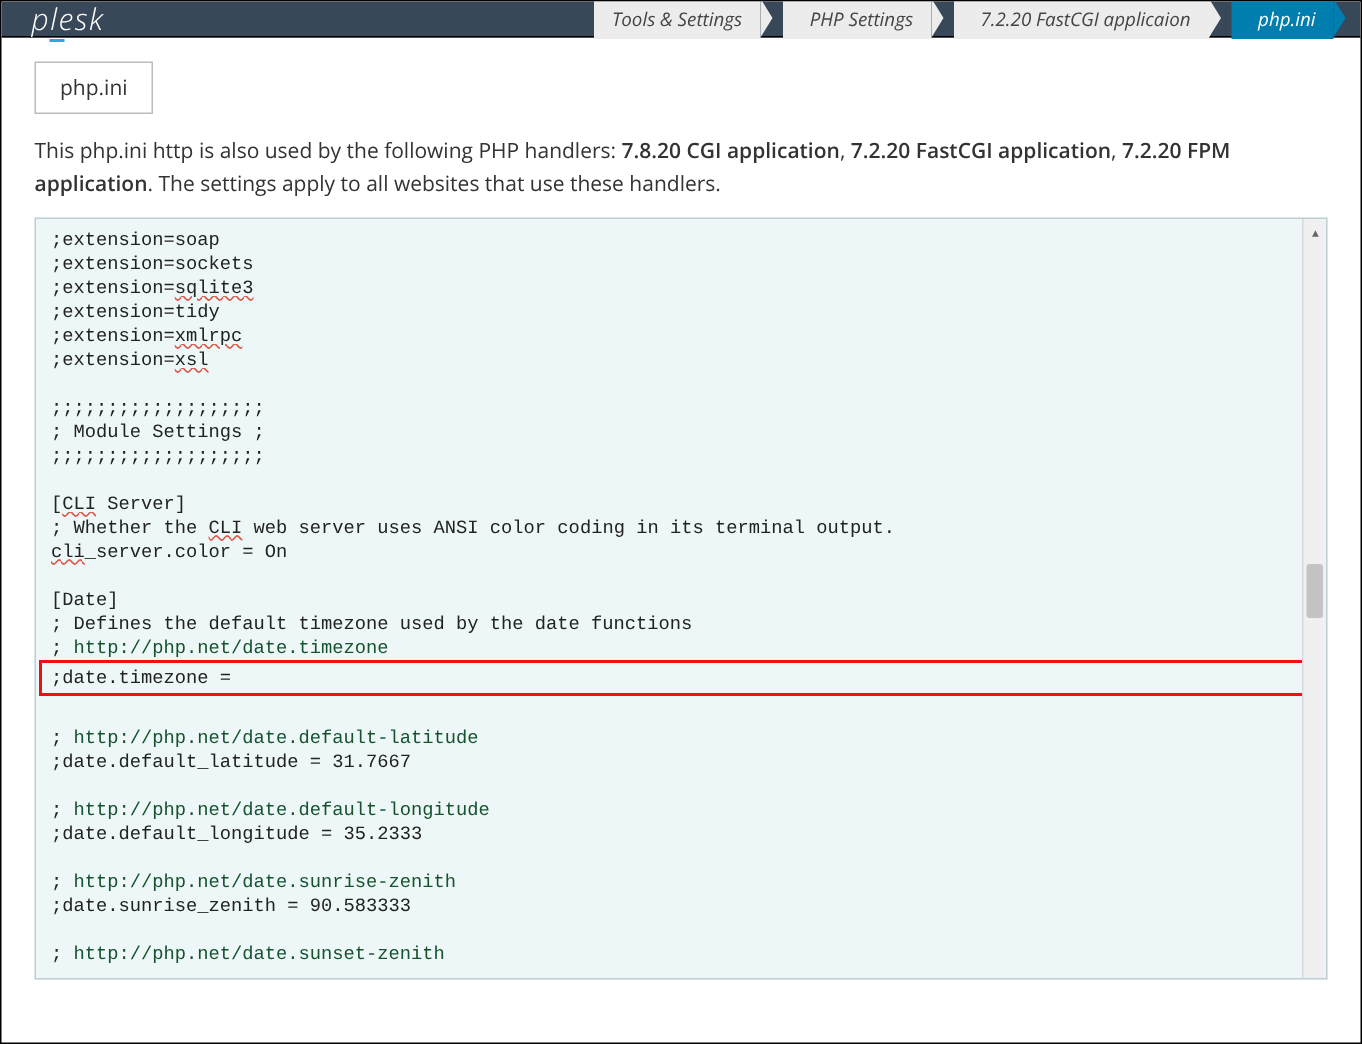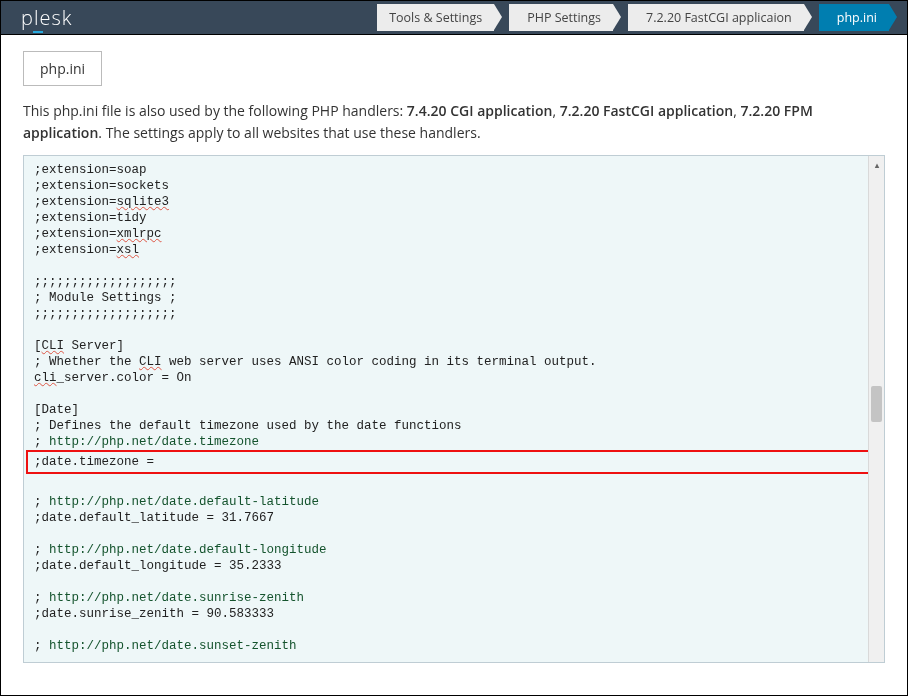--- a/index.html
+++ b/index.html
@@ -6,26 +6,27 @@
     body {
       font-family: -apple-system, BlinkMacSystemFont, "Segoe UI", "Open Sans", sans-serif;
       background: #fff;
       width: 908px;
       height: 696px;
       border: 1px solid #000;
       overflow: hidden;
     }
     .topbar {
       background: #384859;
-      height: 34px;
+      height: 24px;
       display: flex;
       align-items: center;
       justify-content: space-between;
       padding: 0 18px 0 20px;
       border-bottom: 1px solid #000;
+      font-style: italic;
     }
     .logo {
       color: #fff;
       font-size: 20px;
       font-weight: 300;
       letter-spacing: 1px;
       position: relative;
     }
     .logo::after {
       content: "";
@@ -176,21 +177,21 @@
     <div class="crumb active">php.ini</div>
   </div>
 </div>
 
 <div class="content">
 
   <div class="tabs">
     <div class="tab active">php.ini</div>
   </div>
 
-  <p class="note"><span>This php.ini file is also used by the following PHP handlers: </span><b>7.4.20 CGI application</b><span>, </span><b>7.2.20 FastCGI application</b><span>, </span><b>7.2.20 FPM application</b><span>. The settings apply to all websites that use these handlers.</span></p>
+  <p class="note"><span>This php.ini http is also used by the following PHP handlers: </span><b>7.8.20 CGI application</b><span>, </span><b>7.2.20 FastCGI application</b><span>, </span><b>7.2.20 FPM application</b><span>. The settings apply to all websites that use these handlers.</span></p>
 
   <div class="editor-wrap">
     <div class="editor" id="editor"><span class="editor-line">;extension=soap</span><span class="editor-line">;extension=sockets</span><span class="editor-line">;extension=<span class="u">sqlite3</span></span><span class="editor-line">;extension=tidy</span><span class="editor-line">;extension=<span class="u">xmlrpc</span></span><span class="editor-line">;extension=<span class="u">xsl</span></span><span class="editor-line">&nbsp;</span><span class="editor-line">;;;;;;;;;;;;;;;;;;;</span><span class="editor-line">; Module Settings ;</span><span class="editor-line">;;;;;;;;;;;;;;;;;;;</span><span class="editor-line">&nbsp;</span><span class="editor-line">[<span class="u">CLI</span> Server]</span><span class="editor-line">; Whether the <span class="u">CLI</span> web server uses ANSI color coding in its terminal output.</span><span class="editor-line"><span class="u">cli</span>_server.color = On</span><span class="editor-line">&nbsp;</span><span class="editor-line">[Date]</span><span class="editor-line">; Defines the default timezone used by the date functions</span><span class="editor-line">; <span class="lk">http://php.net/date.timezone</span></span><div class="red-box"><span class="editor-line">;date.timezone =</span></div><span class="editor-line">&nbsp;</span><span class="editor-line">; <span class="lk">http://php.net/date.default-latitude</span></span><span class="editor-line">;date.default_latitude = 31.7667</span><span class="editor-line">&nbsp;</span><span class="editor-line">; <span class="lk">http://php.net/date.default-longitude</span></span><span class="editor-line">;date.default_longitude = 35.2333</span><span class="editor-line">&nbsp;</span><span class="editor-line">; <span class="lk">http://php.net/date.sunrise-zenith</span></span><span class="editor-line">;date.sunrise_zenith = 90.583333</span><span class="editor-line">&nbsp;</span><span class="editor-line">; <span class="lk">http://php.net/date.sunset-zenith</span></span></div>
     <div class="scroll-track">
       <div class="scroll-arrow up">▴</div>
       <div class="scroll-thumb"></div>
 
     </div>
   </div>
 </div>

